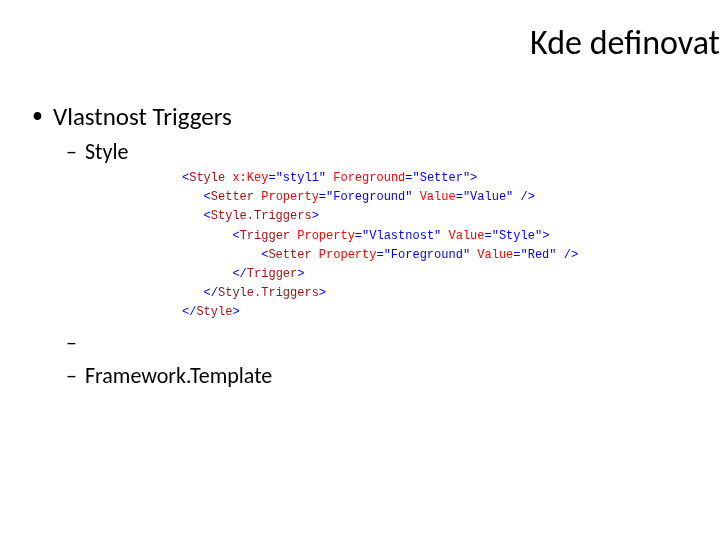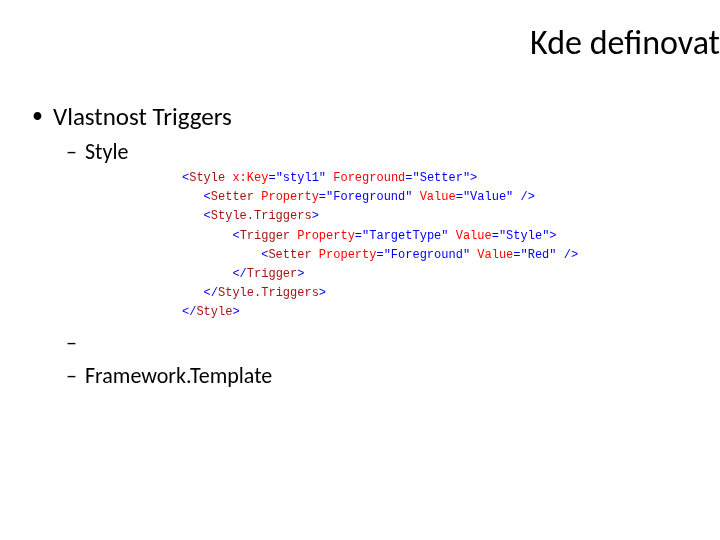--- a/index.html
+++ b/index.html
@@ -69,21 +69,21 @@
   </div>
 
   <div class="bullet-l2">
     <span class="dash">–</span>
     <span>Style</span>
   </div>
 
   <div class="code"><span class="b">&lt;</span><span class="t">Style</span> <span class="a">x:Key</span><span class="b">="</span><span class="b">styl1</span><span class="b">"</span> <span class="a">Foreground</span><span class="b">="</span><span class="b">Setter</span><span class="b">"</span><span class="b">&gt;</span>
    <span class="b">&lt;</span><span class="t">Setter</span> <span class="a">Property</span><span class="b">="</span><span class="b">Foreground</span><span class="b">"</span> <span class="a">Value</span><span class="b">="</span><span class="b">Value</span><span class="b">"</span> <span class="b">/&gt;</span>
    <span class="b">&lt;</span><span class="t">Style.Triggers</span><span class="b">&gt;</span>
-       <span class="b">&lt;</span><span class="t">Trigger</span> <span class="a">Property</span><span class="b">="</span><span class="b">TargetType</span><span class="b">"</span> <span class="a">Value</span><span class="b">="</span><span class="b">Style</span><span class="b">"</span><span class="b">&gt;</span>
+       <span class="b">&lt;</span><span class="t">Trigger</span> <span class="a">Property</span><span class="b">="</span><span class="b">Vlastnost</span><span class="b">"</span> <span class="a">Value</span><span class="b">="</span><span class="b">Style</span><span class="b">"</span><span class="b">&gt;</span>
            <span class="b">&lt;</span><span class="t">Setter</span> <span class="a">Property</span><span class="b">="</span><span class="b">Foreground</span><span class="b">"</span> <span class="a">Value</span><span class="b">="</span><span class="b">Red</span><span class="b">"</span> <span class="b">/&gt;</span>
        <span class="b">&lt;/</span><span class="t">Trigger</span><span class="b">&gt;</span>
    <span class="b">&lt;/</span><span class="t">Style.Triggers</span><span class="b">&gt;</span>
 <span class="b">&lt;/</span><span class="t">Style</span><span class="b">&gt;</span></div>
 
   <div class="text-bottom-group">
     <div class="bullet-l2">
       <span class="dash">–</span>
     </div>
     <div class="bullet-l2">

